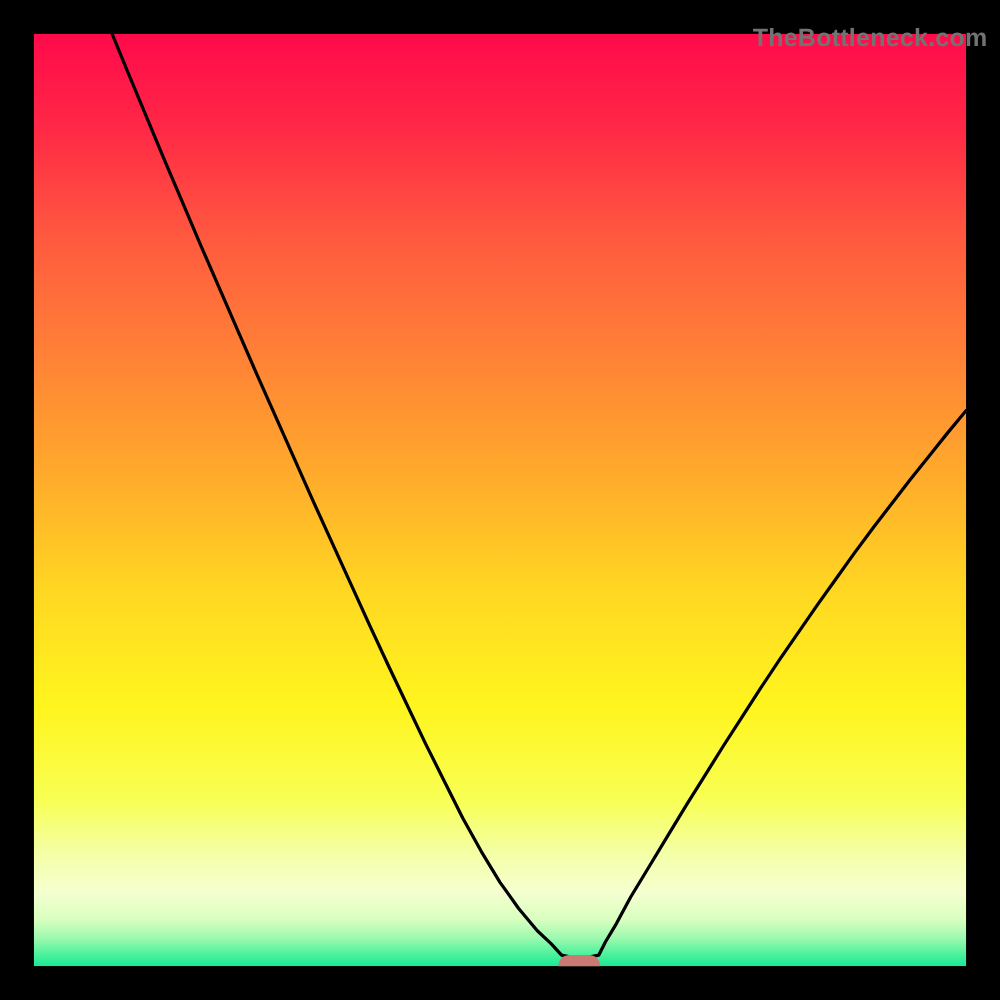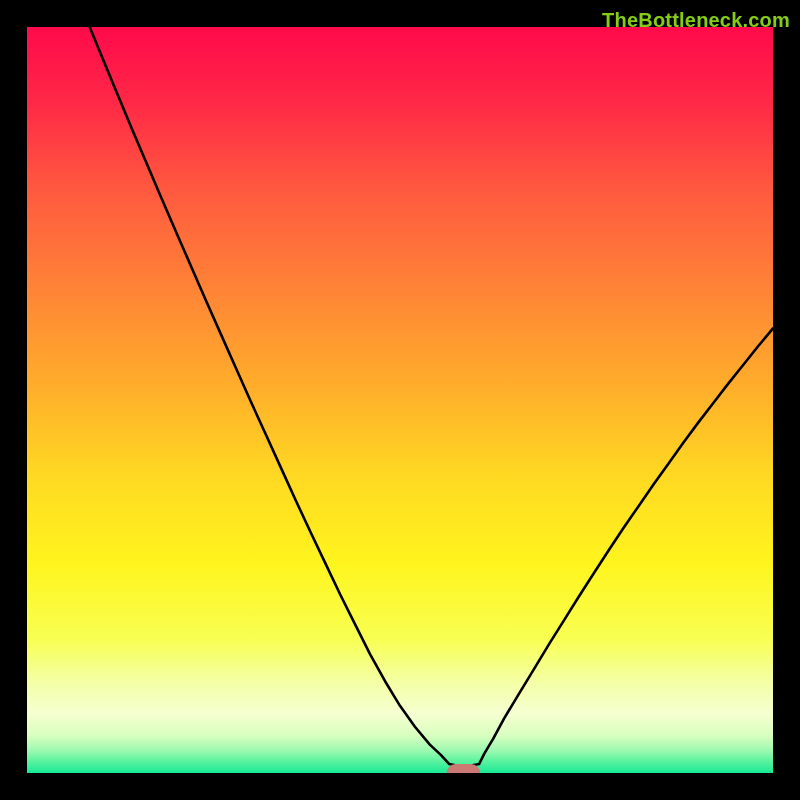--- a/index.html
+++ b/index.html
@@ -24,25 +24,25 @@
     width: 746px;
     height: 746px;
   }
   .plot-area svg {
     display: block;
     width: 100%;
     height: 100%;
   }
   .attribution {
     position: absolute;
-    top: 9px;
+    top: 20px;
     right: 10px;
     font-size: 20px;
     font-weight: 600;
-    color: #84cc16;
+    color: #737373;
     letter-spacing: 0.2px;
     user-select: none;
   }
 </style>
 </head>
 <body>
 
 <div class="frame">
   <div class="plot-area">
     <svg viewBox="0 0 746 746" preserveAspectRatio="none">

